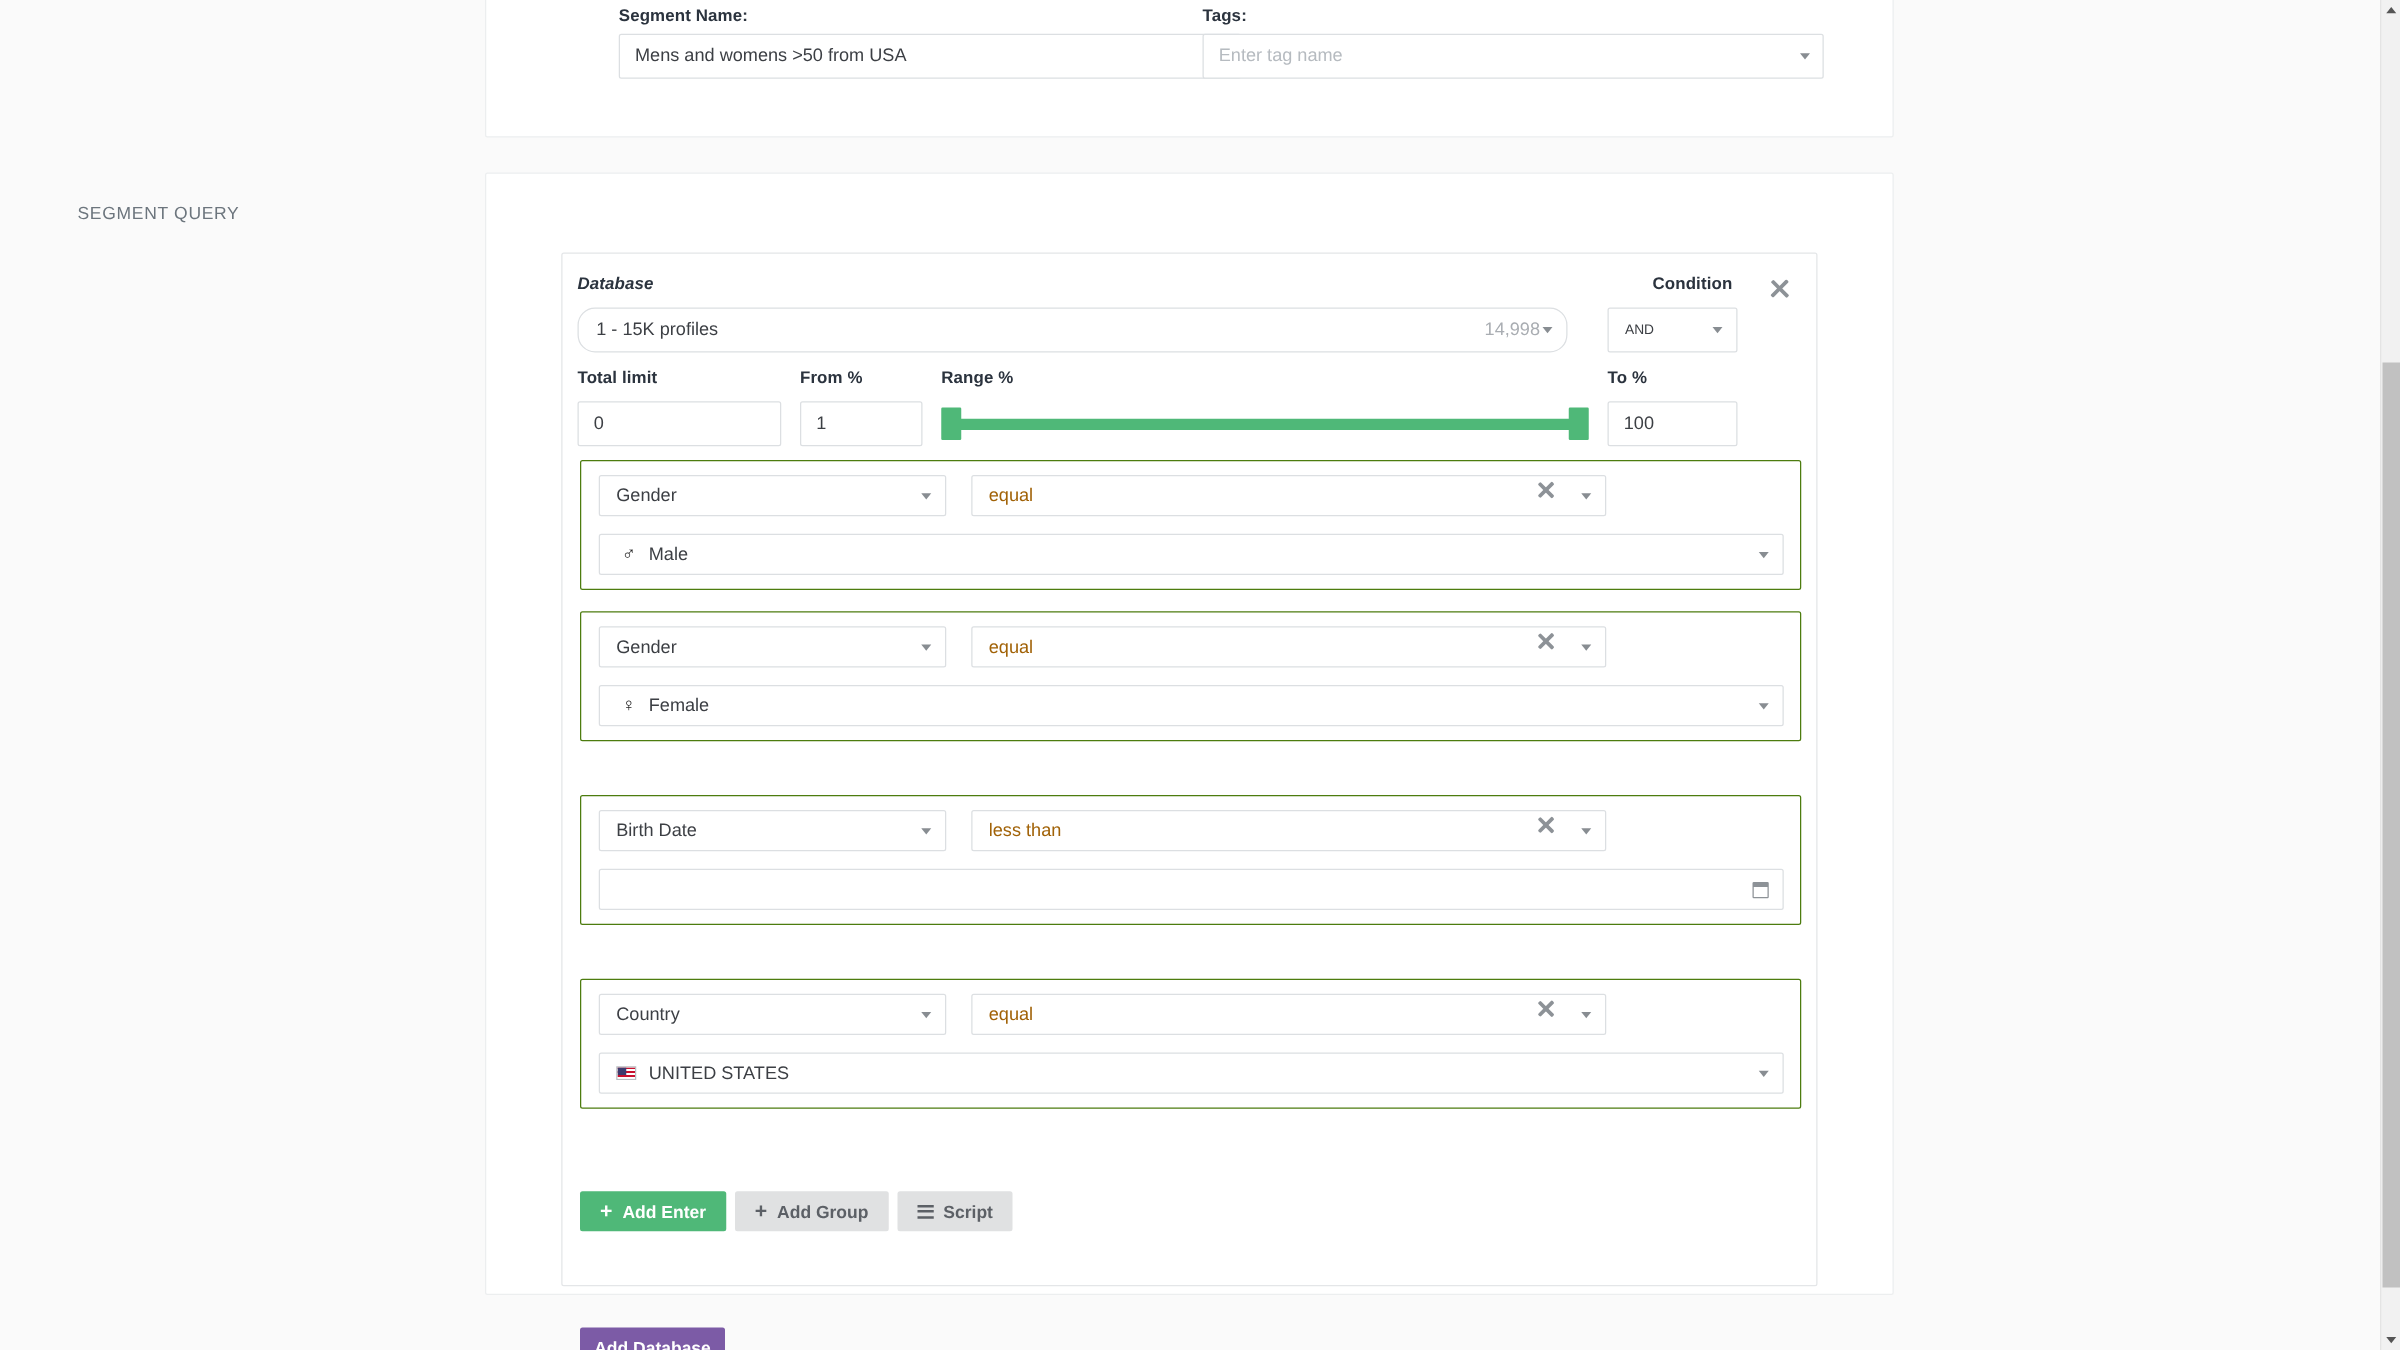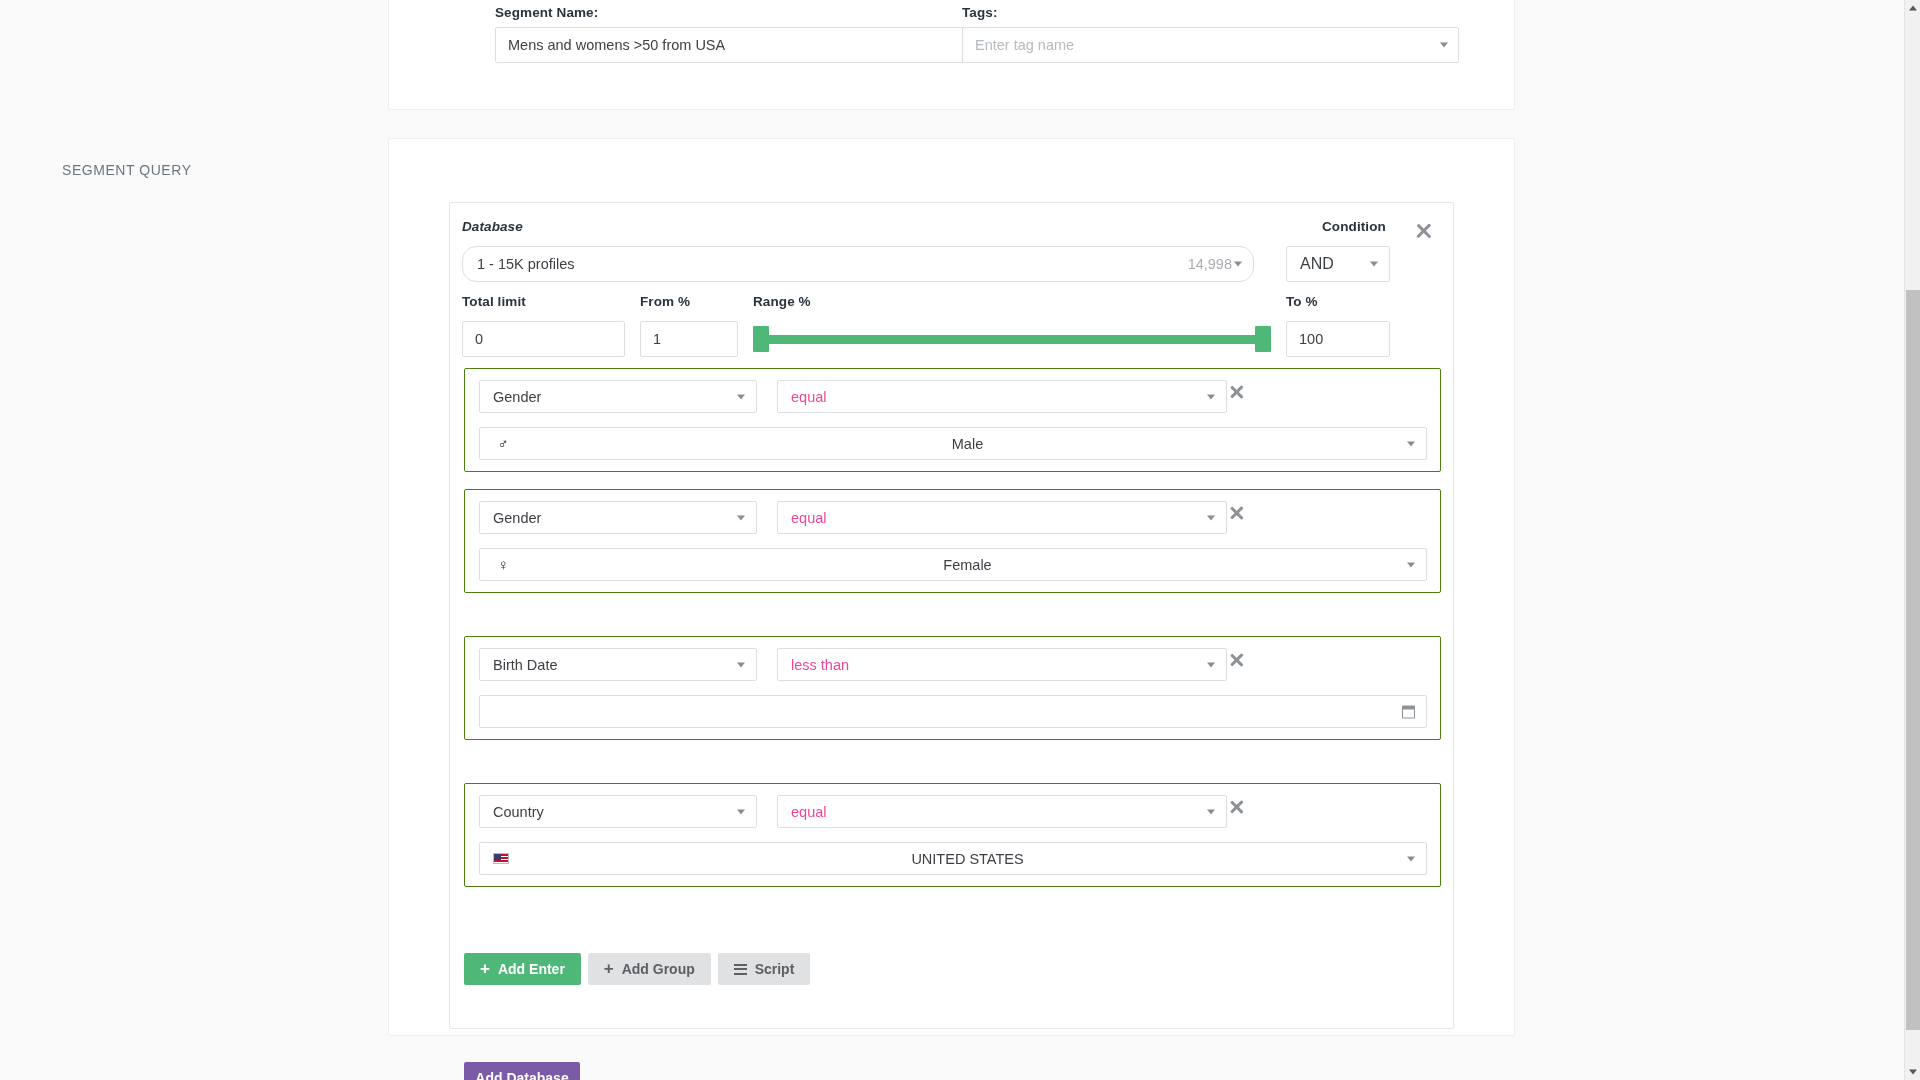--- a/index.html
+++ b/index.html
@@ -141,21 +141,21 @@
     left: 836px;
     top: 43px;
     width: 104px;
     height: 36px;
     border: 1px solid #dcdfe2;
     border-radius: 2px;
     background: #fff;
     display: flex;
     align-items: center;
     padding: 0 10px 0 13px;
-    font-size: 16px;
+    font-size: 11px;
     color: #3c3f44;
   }
 
   .db-close {
     position: absolute;
     left: 963px;
     top: 17px;
     width: 22px;
     height: 22px;
     cursor: pointer;
@@ -242,30 +242,30 @@
     display: flex;
     align-items: center;
     padding: 0 10px 0 13px;
     font-size: 14.5px;
     color: #3c3f44;
   }
   .sel-op {
     position: absolute;
     left: 312px;
     top: 11px;
-    width: 450px;
+    width: 508px;
     height: 33px;
     border: 1px solid #dcdfe2;
     border-radius: 2px;
     background: #fff;
     display: flex;
     align-items: center;
     padding: 0 10px 0 13px;
     font-size: 14.5px;
-    color: #ec4899;
+    color: #a16207;
   }
   .rule-close {
     position: absolute;
     left: 762px;
     top: 13px;
     width: 20px;
     height: 20px;
     cursor: pointer;
   }
 
@@ -307,21 +307,21 @@
       to bottom,
       #c8102e 0px, #c8102e 1.6px,
       #ffffff 1.6px, #ffffff 3.2px);
   }
   .rule-value .flag .canton {
     position: absolute;
     left: 0; top: 0;
     width: 7px; height: 6px;
     background: #3c3b6e;
   }
-  .rule-value .txt { flex: 1; text-align: center; }
+  .rule-value .txt { flex: 1; }
 
   .cal-icon {
     position: absolute;
     right: 11px;
     top: 50%;
     transform: translateY(-50%);
     width: 13px;
     height: 13px;
     border: 1.4px solid #8d9297;
     border-top-width: 4px;

